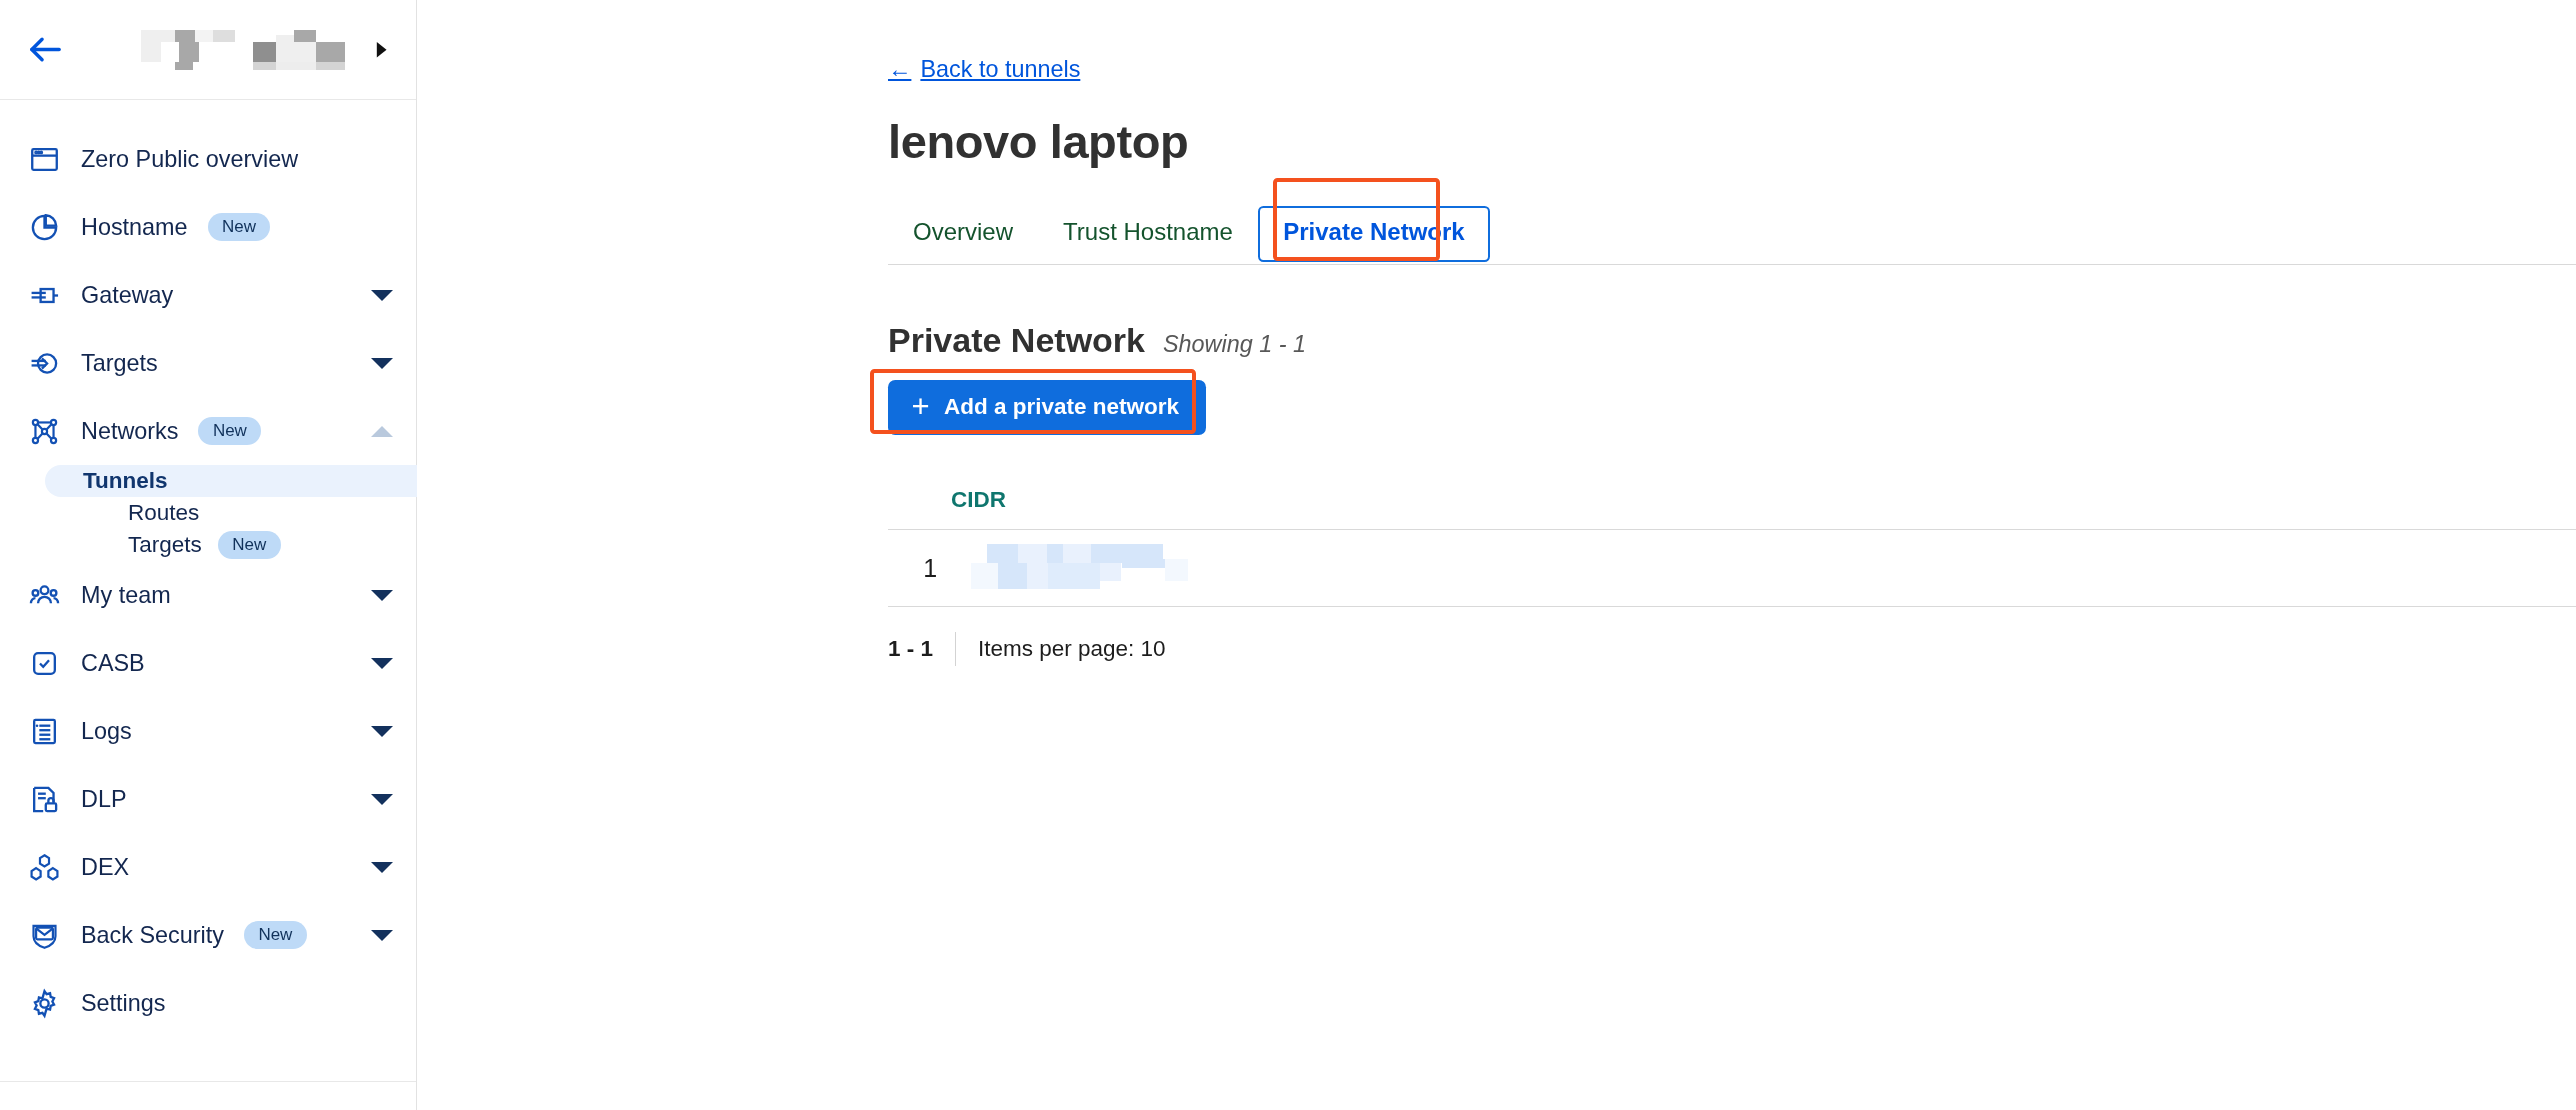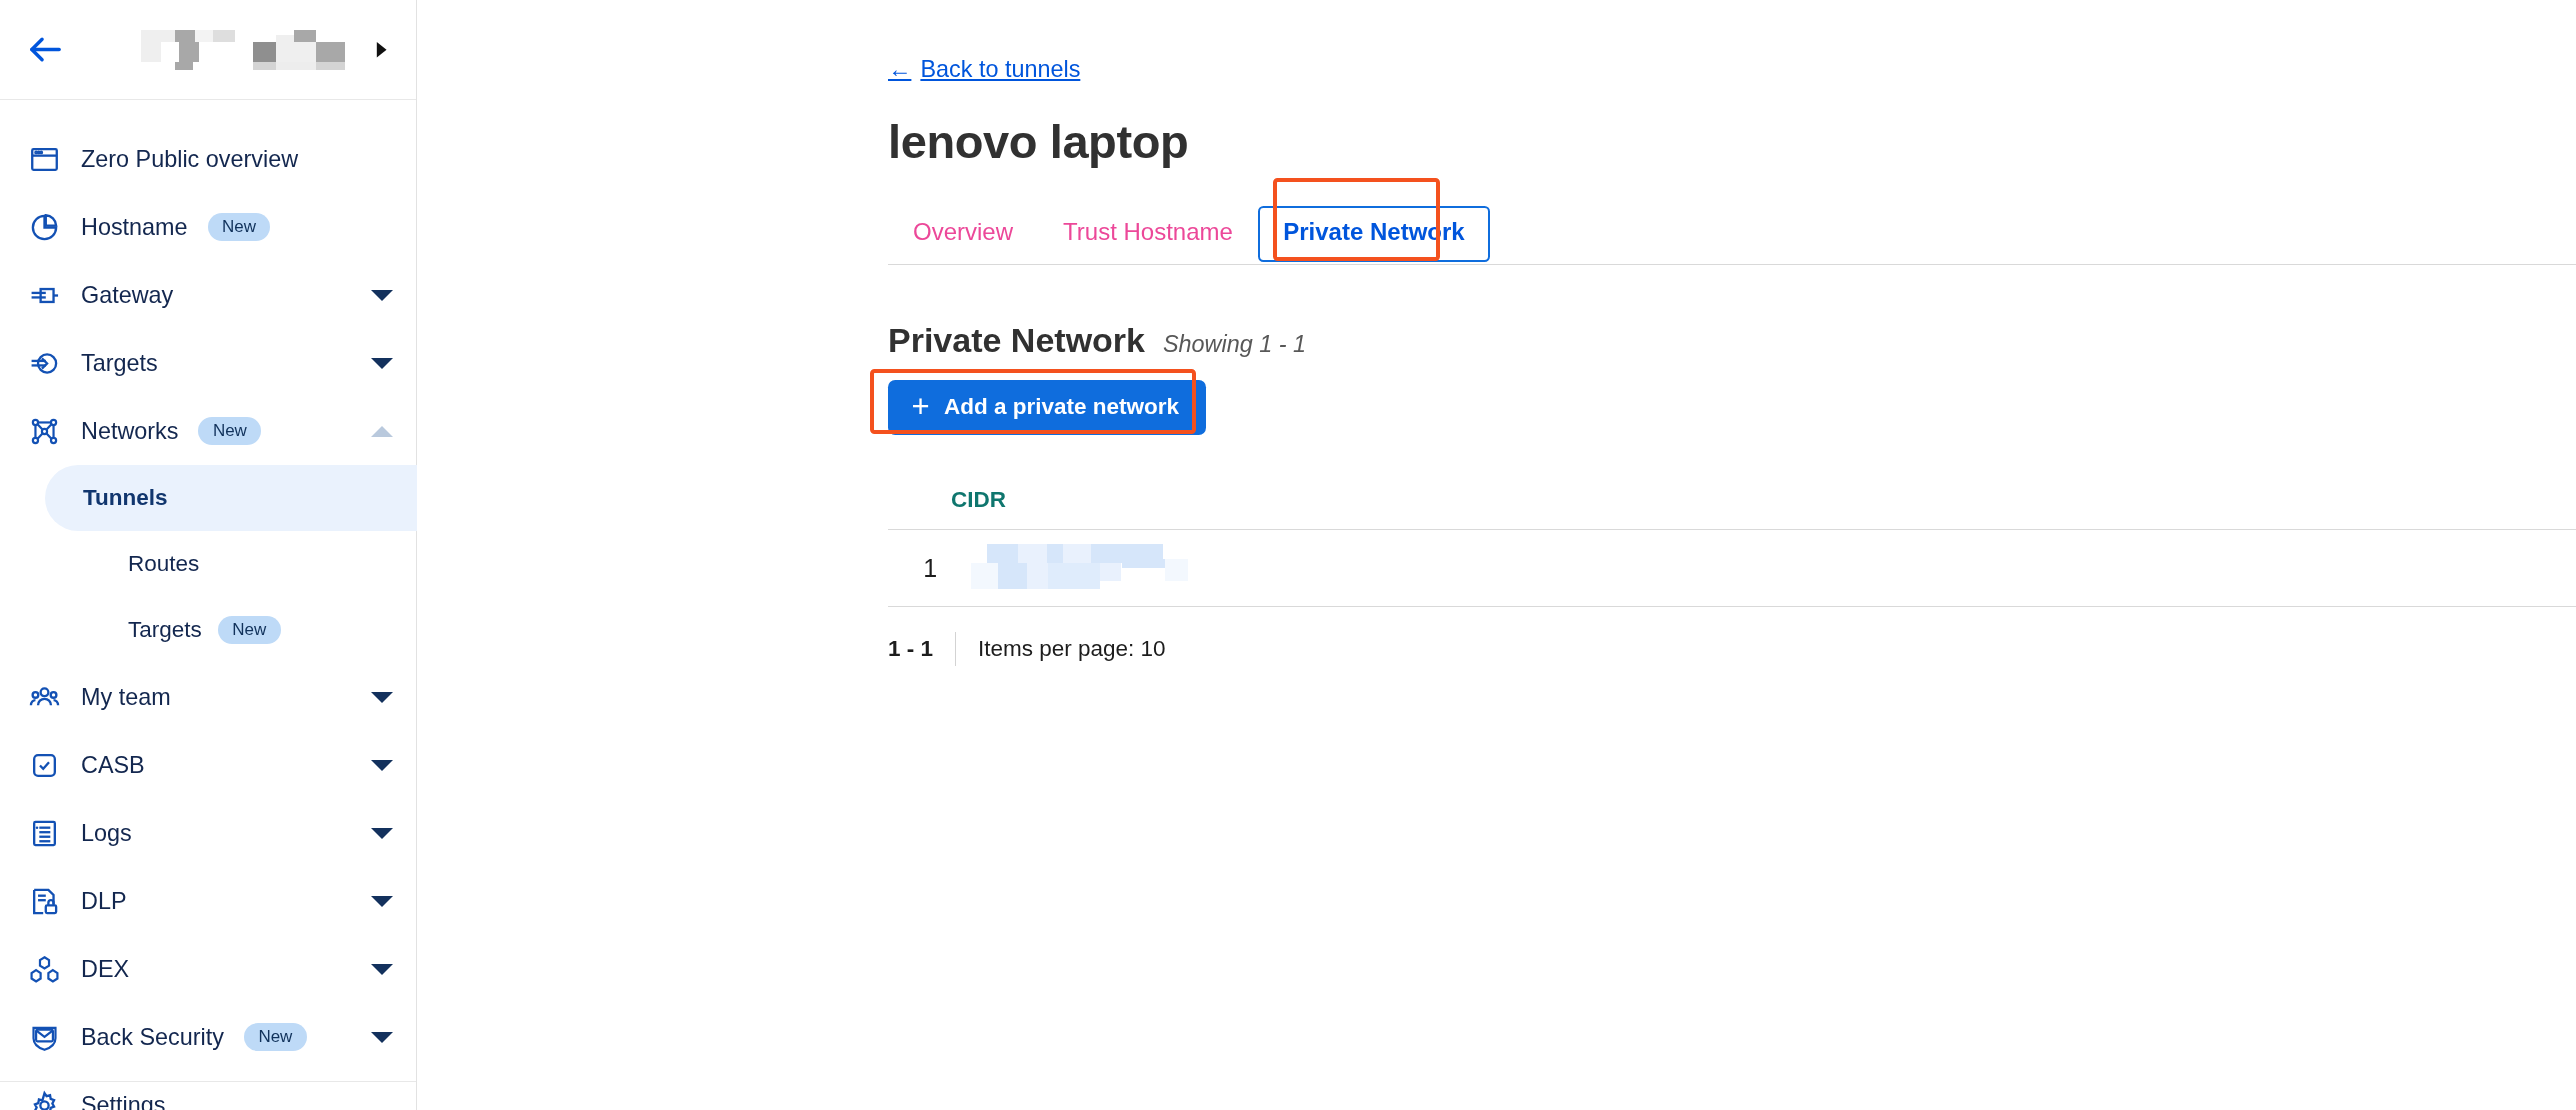--- a/index.html
+++ b/index.html
@@ -61,21 +61,21 @@
     border-right: 11.7px solid transparent;
     border-top: 11.7px solid #13315d;
   }
   .chev.up {
     border-left: 11.7px solid transparent;
     border-right: 11.7px solid transparent;
     border-bottom: 11.7px solid #b9c9dd;
   }
 
   .subnav-item {
-    height: 66px;
+    height: 32px;
     display: flex; align-items: center;
     padding-left: 83px;
     gap: 16px;
     color: #13274f;
     font-size: 22.5px;
     cursor: pointer;
     margin-left: 45px;
     margin-right: -1.8px;
     border-radius: 898px 0 0 898px;
   }
@@ -116,21 +116,21 @@
 
   .tabs {
     margin-top: 36px;
     display: flex; align-items: flex-end;
     border-bottom: 1.8px solid #d9d9d9;
     width: 2061px;
     position: relative;
   }
   .tab {
     font-size: 24px;
-    color: #ec4899;
+    color: #14532d;
     padding: 12.6px 25px 18px;
     cursor: pointer;
     white-space: nowrap;
   }
   .tab.selected {
     color: #0055dc;
     font-weight: 700;
     border: 2.7px solid #0f6ddd;
     border-radius: 5.4px;
     padding: 10.8px 23.4px 13.5px;

